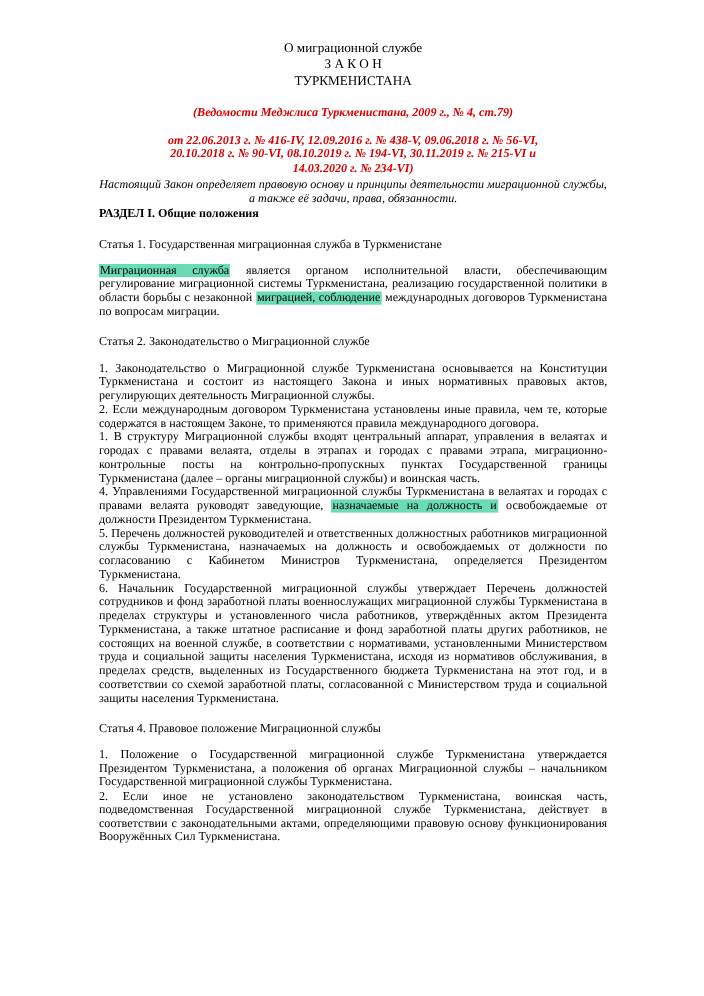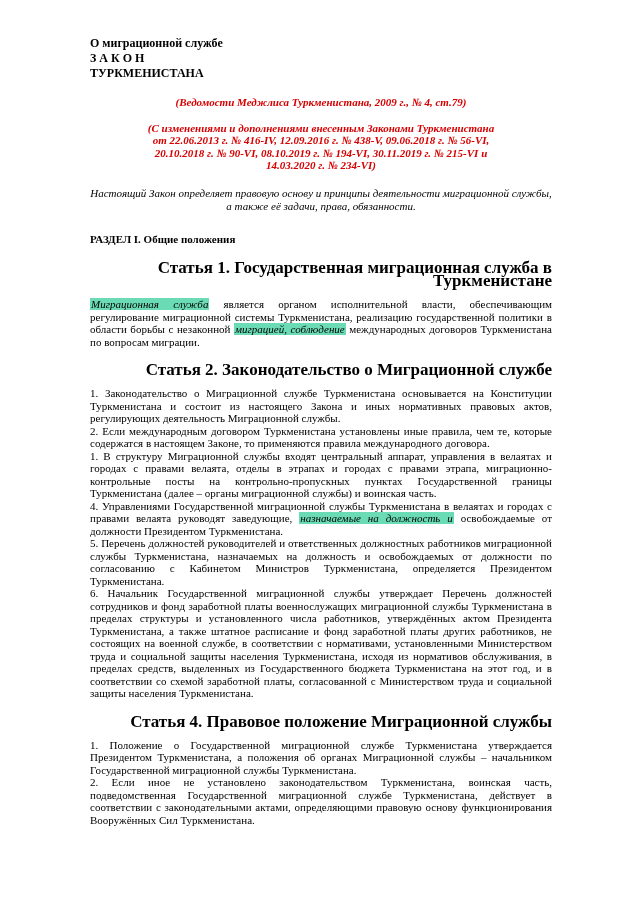--- a/index.html
+++ b/index.html
@@ -6,84 +6,81 @@
   html, body { background: var(--page-bg, #ffffff); }
   body {
     width: 640px;
     min-height: 905px;
     font-family: "Liberation Serif", "DejaVu Serif", serif;
     color: var(--text, #000000);
   }
   .page { padding: 36px 88px 40px 90px; }
 
   .title-line {
-    font-weight: bold;
+    text-align: center;
+    font-weight: normal;
     font-size: 12px;
     line-height: 15px;
   }
 
   .red {
     color: var(--accent-red, #d70000);
     font-style: italic;
     font-weight: bold;
     text-align: center;
     font-size: 11px;
     line-height: 12.6px;
   }
   .vedomosti { margin-top: 15px; }
   .amendments { margin-top: 13px; }
 
   .preamble {
-    margin-top: 15px;
+    margin-top: 3px;
     text-align: center;
     font-style: italic;
     font-size: 11px;
     line-height: 12.6px;
   }
 
   .section-heading {
-    margin-top: 21px;
     font-weight: bold;
     font-size: 11px;
     line-height: 13px;
   }
 
   .article h3 {
     margin: 15px 0 11px 0;
-    font-weight: bold;
-    font-size: 17px;
+    font-weight: normal;
+    font-size: 11px;
     line-height: 13px;
-    text-align: right;
   }
   .article p {
     font-size: 11px;
     line-height: 12.5px;
     text-align: justify;
   }
 
   mark {
     background: var(--highlight-green, #6adbb5);
     color: inherit;
     padding: 0 1px;
-    font-style: italic;
   }
 </style>
 </head>
 <body>
 
 <div class="page">
   <header>
     <div class="title-line">О миграционной службе</div>
     <div class="title-line">З А К О Н</div>
     <div class="title-line">ТУРКМЕНИСТАНА</div>
 
     <div class="red vedomosti">(Ведомости Меджлиса Туркменистана, 2009 г., № 4, ст.79)</div>
 
     <div class="red amendments">
-      <div>(С изменениями и дополнениями внесенным Законами Туркменистана</div>
       <div>от 22.06.2013 г. № 416-IV, 12.09.2016 г. № 438-V, 09.06.2018 г. № 56-VI,</div>
       <div>20.10.2018 г. № 90-VI, 08.10.2019 г. № 194-VI, 30.11.2019 г. № 215-VI и</div>
       <div>14.03.2020 г. № 234-VI)</div>
     </div>
 
     <p class="preamble">Настоящий Закон определяет правовую основу и принципы деятельности миграционной службы, а также её задачи, права, обязанности.</p>
   </header>
 
   <h2 class="section-heading">РАЗДЕЛ I. Общие положения</h2>
 

